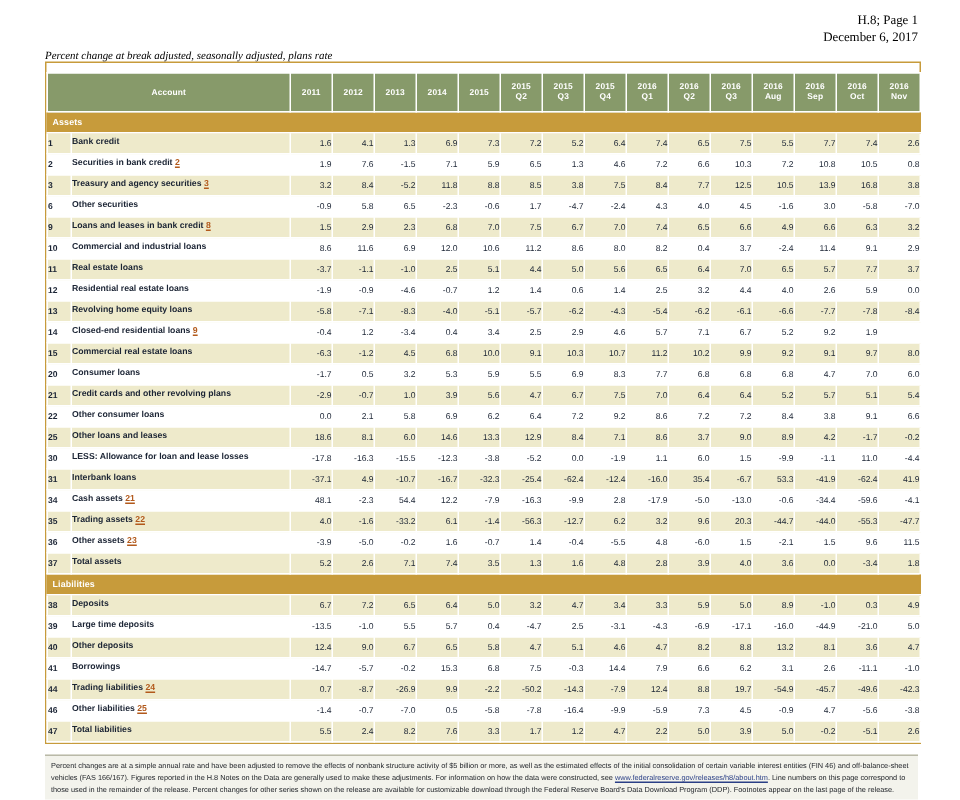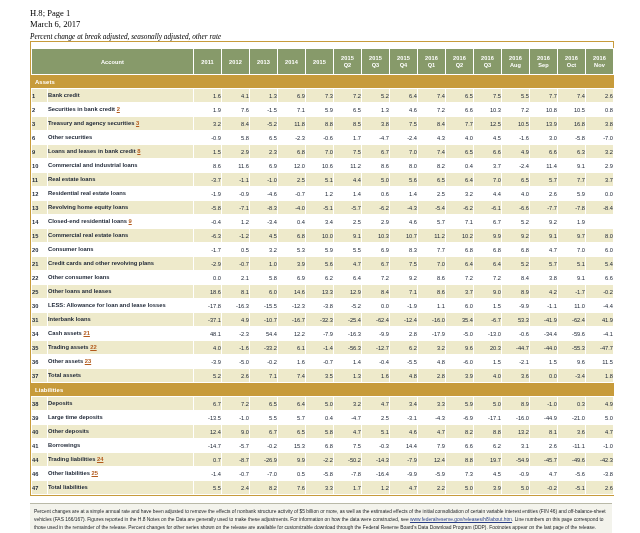--- a/index.html
+++ b/index.html
@@ -12,21 +12,21 @@
   .page{
     width:640px;height:533px;
     box-sizing:border-box;
     padding:8px 28px 0 30px;
     position:relative;
   }
   
   .hdr{line-height:1.32;}
   .hdr .l1,.hdr .l2,.hdr .l3{
     font-family:"Liberation Serif", serif;
-    font-size:8.6px;color:#000;white-space:nowrap;
+    font-size:8.6px;color:#000;white-space:nowrap;text-align:right;
   }
   .hdr .l3{font-size:8.8px;}
   .hdr .l4{
     font-family:"Liberation Serif", serif;
     font-style:italic;font-size:7.3px;color:#000;
     margin-top:1px;white-space:nowrap;
   }
   .fnref{
     color:#000;text-decoration:underline;font-size:8.4px;
   }
@@ -134,22 +134,22 @@
   }
   .foot a{color:#2a3f86;text-decoration:underline;}
 </style>
 </head>
 <body>
 
 <div class="page">
 
   <div class="hdr">
     <div class="l1">H.8; Page 1</div>
-    <div class="l2">March 6, 2017</div>
-    <div class="l4">Percent change at break adjusted, seasonally adjusted, other rate</div>
+    <div class="l2">December 6, 2017</div>
+    <div class="l4">Percent change at break adjusted, seasonally adjusted, plans rate</div>
   </div>
 
   <div class="tblwrap">
     <table class="h8">
       <colgroup>
         <col style="width:16px">
         <col style="width:146px">
         <col span="15" style="width:28px">
       </colgroup>
       <thead>

